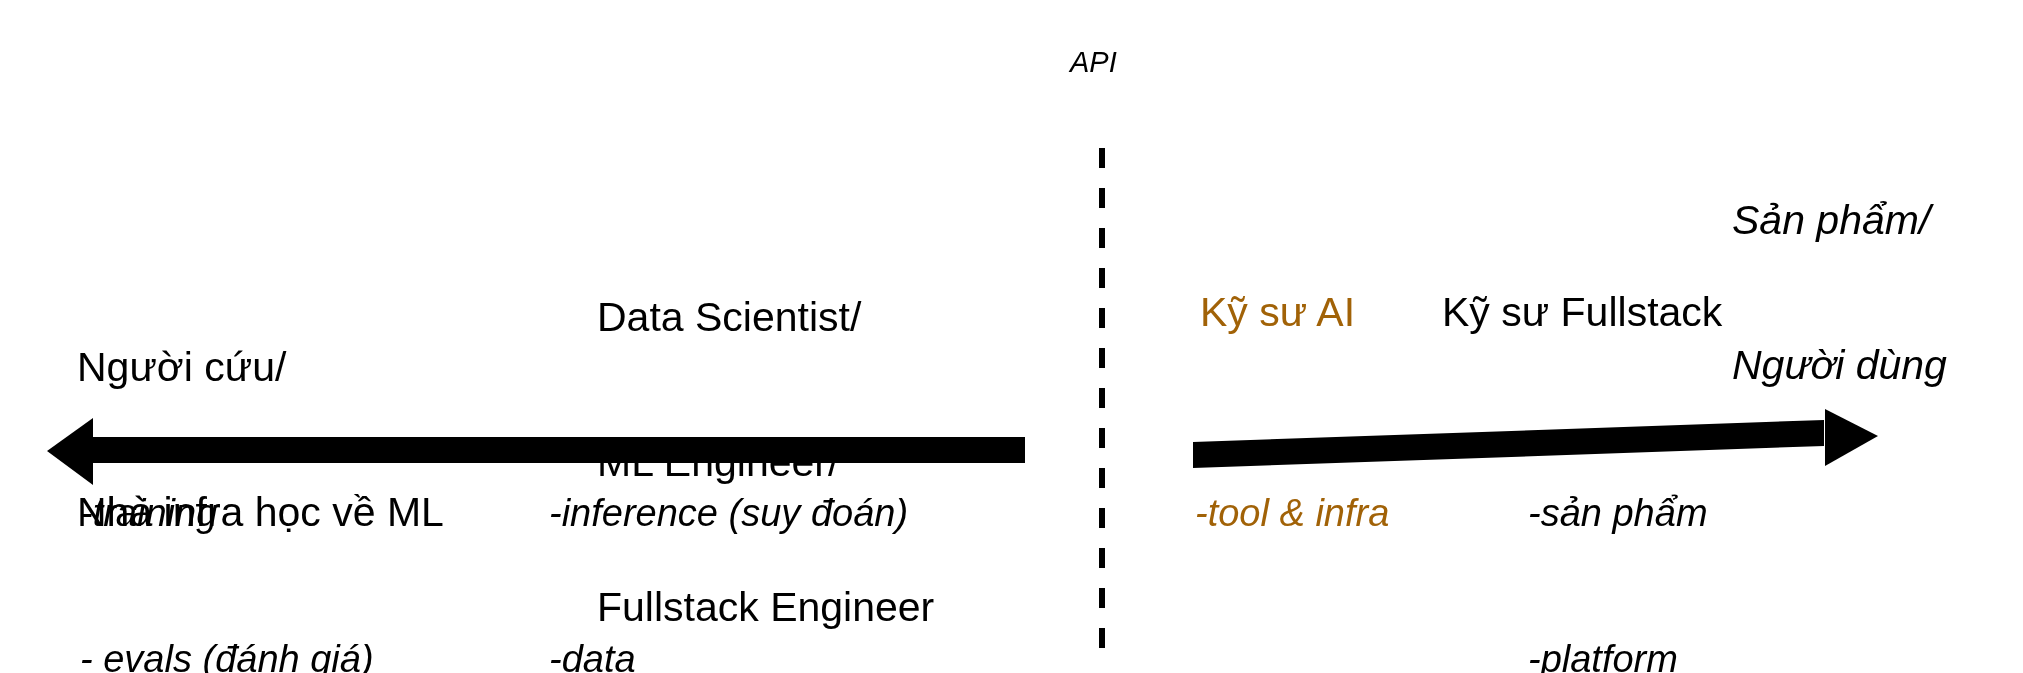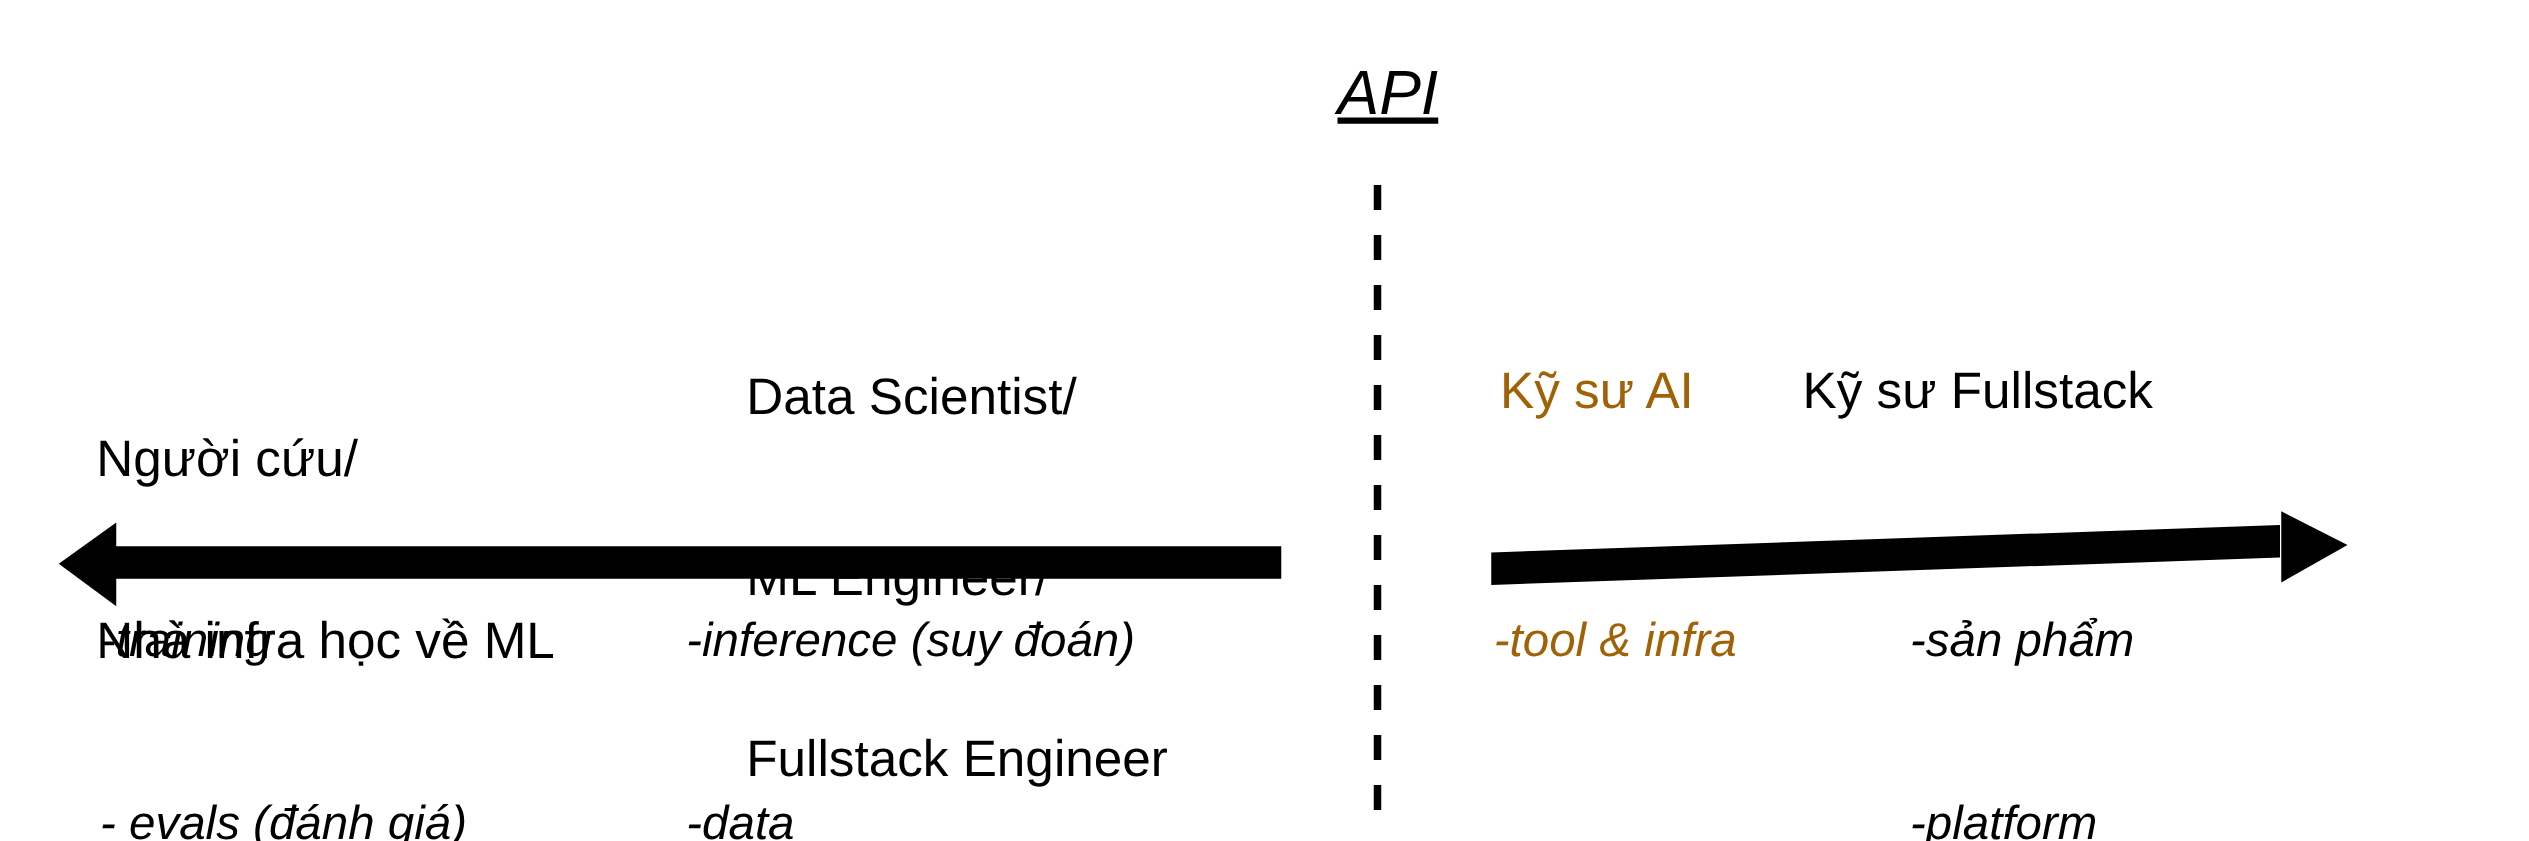--- a/index.html
+++ b/index.html
@@ -31,22 +31,21 @@
     font-style: normal;
   }
   .blue {
     color: #a16207;
   }
 
   
   #api-label {
     left: 1070px;
     top: 45px;
-    font-size: 50px;
-    text-decoration: underline;
+    font-size: 29px;
   }
 
   
   #left-region {
     left: 20px;
     top: 99px;
     font-size: 41px;
   }
   #right-region {
     left: 1732px;
@@ -129,20 +128,24 @@
 
     <g>
       <polygon points="1193,442 1824,420 1824,446 1193,468" fill="#000000"></polygon>
       <polygon points="1878,436 1825,409 1825,466" fill="#000000"></polygon>
     </g>
   </svg>
 
   <div class="txt italic" id="api-label">API</div>
 
 
+  <div class="txt italic" id="right-region">
+    <div>Sản phẩm/</div>
+    <div>Người dùng</div>
+  </div>
 
   <div class="txt upright" id="role-mid">
     <div>Data Scientist/</div>
     <div>ML Engineer/</div>
     <div>Fullstack Engineer</div>
   </div>
 
   <div class="txt upright" id="role-left">
     <div>Người cứu/</div>
     <div>Nhà infra học về ML</div>

